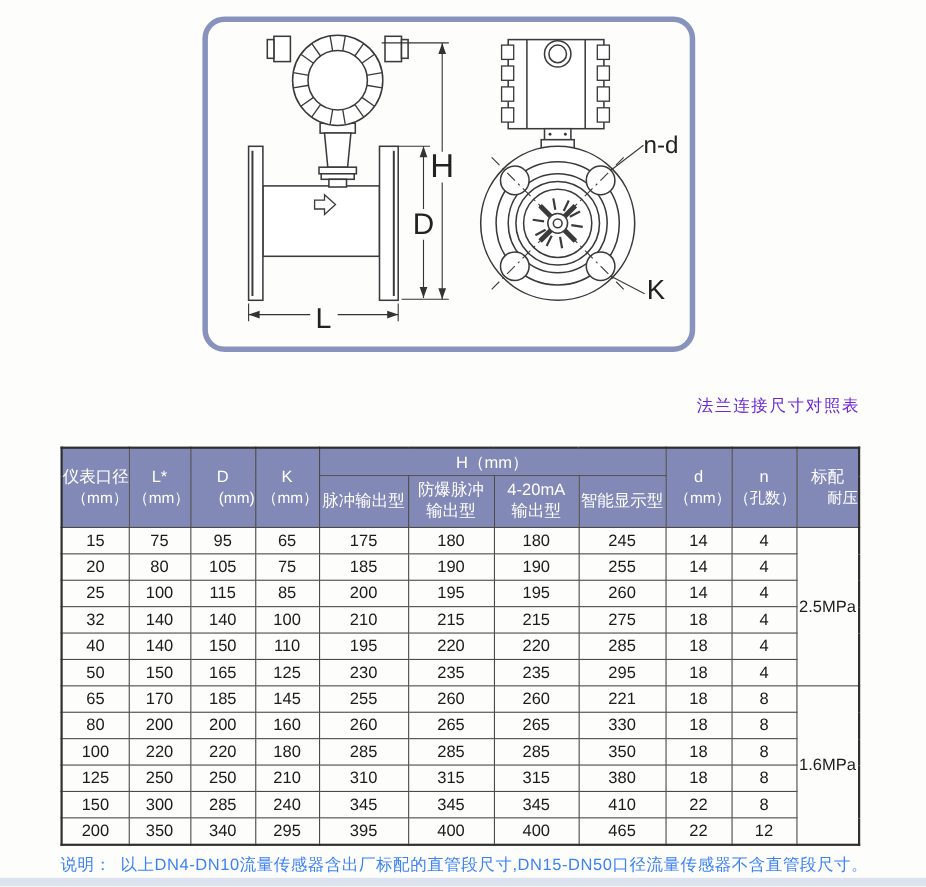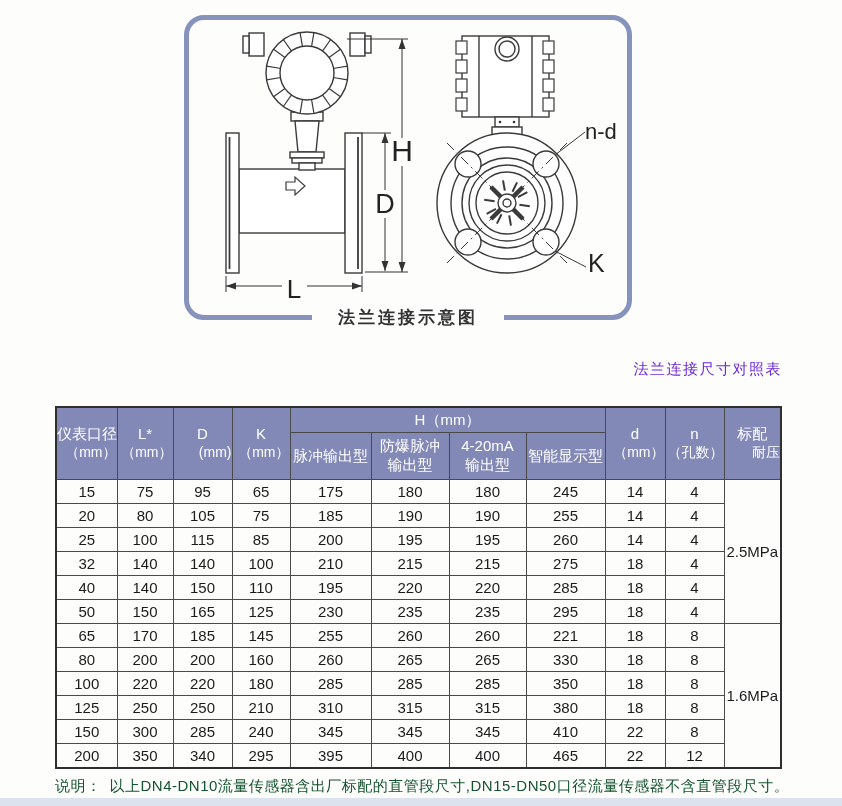--- a/index.html
+++ b/index.html
@@ -39,21 +39,21 @@
   table.dims .th-sub{height:44px;}
   .hl{line-height:1.25;white-space:nowrap;}
   .hu{font-size:14px;text-align:right;}
   table.dims td{
     border:1px solid #4a4a4a;font-size:15px;color:#1b1b1b;
     text-align:center;height:23px;padding:0;vertical-align:middle;
   }
 
   
   .note{
-    position:absolute;left:55px;top:777px;font-size:15px;color:#14532d;
+    position:absolute;left:55px;top:777px;font-size:15px;color:#3b82f6;
     white-space:nowrap;letter-spacing:0.5px;
   }
   .note .prefix{margin-right:8px;}
   .bottom-strip{
     position:absolute;left:0;top:798px;width:842px;height:8px;
     background:rgba(145,165,205,0.30);
   }
 </style>
 </head>
 <body>
@@ -194,21 +194,20 @@
           <circle cx="318" cy="183" r="4"></circle>
         </g>
 
         <line x1="366" y1="135" x2="396" y2="112" stroke-width="1"></line>
         <line x1="366" y1="231" x2="397" y2="247" stroke-width="1"></line>
       </g>
       <text x="396" y="119" font-size="22" fill="#222">n-d</text>
       <text x="399" y="252" font-size="25" fill="#222">K</text>
     </svg>
 
-    <span class="diagram-caption">法兰连接示意图</span>
   </div>
 
   <div class="table-title">法兰连接尺寸对照表</div>
 
   <table class="dims">
     <colgroup>
       <col style="width:61px">
         <col style="width:56px">
         <col style="width:59px">
         <col style="width:58px">

